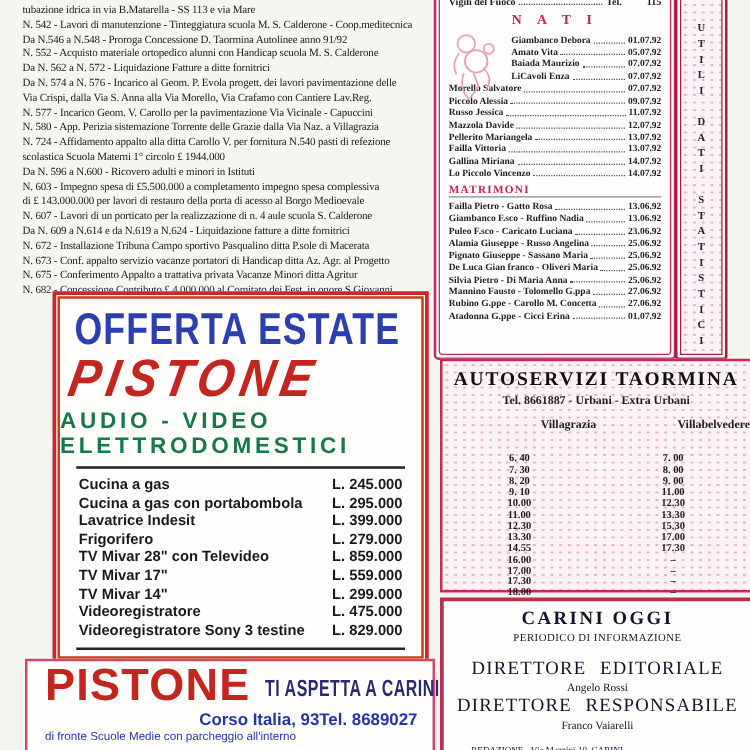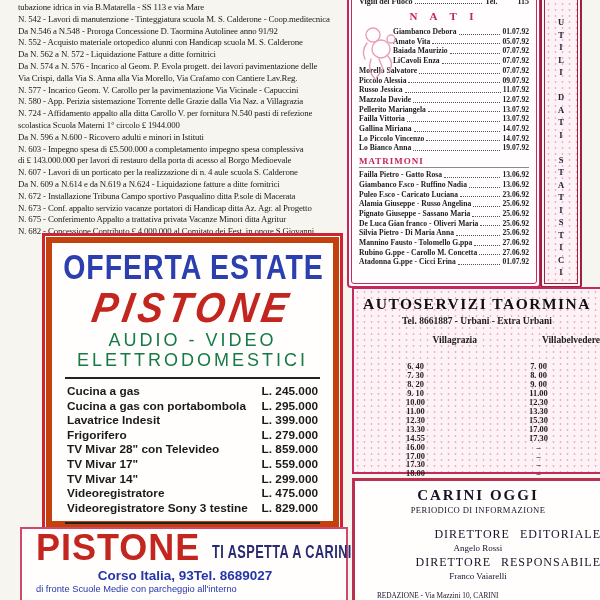--- a/index.html
+++ b/index.html
@@ -29,21 +29,21 @@
   .utility-row .num{margin-left:20px;}
   .nati-title{
     text-align:center; color:#c4245c; font-weight:bold; font-size:11px;
     letter-spacing:5px; margin:3px 0 5px;
   }
   .cherub{position:absolute; left:5px; top:36px;}
   .reg-row{display:flex; align-items:flex-end; font-size:7.6px; font-weight:bold; line-height:9.7px;}
   .reg-row .reg-dots{flex:1; border-bottom:1px dotted #555; margin:0 2px 2px;}
   .reg-row .reg-name{white-space:nowrap;}
   .reg-row .reg-date{white-space:nowrap;}
-  .nati-list .reg-row:nth-child(-n+4){margin-left:34px;}
+  .nati-list .reg-row:nth-child(-n+4){margin-left:50px;}
   .matrimoni-title{
     color:#c4245c; font-weight:bold; font-size:9px; letter-spacing:1px;
     margin-top:3px; border-bottom:1px solid #8a8a8a; padding-bottom:1px;
   }
   .matrimoni-list{margin-top:2px;}
   
   .side-strip{
     position:absolute; left:540px; top:-16px; width:38px; height:300px;
     border:2px solid #9e2240; border-radius:3px; background:#fdf3f7;
   }
@@ -55,33 +55,33 @@
   }
   .strip-text{
     writing-mode:vertical-lr; text-orientation:upright;
     font-weight:bold; font-size:8.5px; letter-spacing:2.5px; color:#23233a;
   }
   
   .offer-box{
     position:absolute; left:42px; top:233px; width:295px; height:292px;
     background:#fffefd; border:3px solid #cc2433;
   }
-  .offer-inner{position:absolute; inset:1px; border:6px solid #c2410c; padding:2px 0; text-align:center;}
+  .offer-inner{position:absolute; inset:1px; border:2px solid #c2410c; padding:2px 0; text-align:left;}
   .offer-title{
     color:#2b3fae; font-family:"Liberation Sans", sans-serif; font-weight:800;
     font-size:31px; letter-spacing:1px; transform:scale(0.92,1.15); transform-origin:center top;
     margin-top:2px; white-space:nowrap;
   }
   .offer-brand{
     color:#c3251f; font-family:"Liberation Sans", sans-serif; font-weight:800; font-style:italic;
     font-size:40px; letter-spacing:5px; transform:skewX(-10deg) scale(0.95,1.05);
     margin-top:2px; white-space:nowrap;
   }
   .offer-line{
-    color:#157a45; font-family:"Liberation Sans", sans-serif; font-weight:400;
+    color:#157a45; font-family:"Liberation Sans", sans-serif; font-weight:700;
     font-size:18px; letter-spacing:3px; line-height:20px; white-space:nowrap;
   }
   .offer-rule{border:none; border-top:2px solid #222; margin:7px 13px 5px;}
   .price-list{padding:0 15px;}
   .price-row{
     display:flex; justify-content:space-between;
     font-family:"Liberation Sans", sans-serif; font-size:11.8px; font-weight:700;
     line-height:14.6px; color:#1a1a1a;
   }
   .offer-footer{
@@ -102,41 +102,41 @@
   .sched{margin-top:18px;}
   .sched-row{display:flex; font-weight:bold; font-size:8.4px; line-height:8.95px;}
   .sched-row span{width:50%; text-align:center;}
   
   .masthead-box{
     position:absolute; left:352px; top:478px; width:246px; height:140px;
     border:3px solid #b93050; background:#fffefd; text-align:center;
   }
   .mh-title{font-weight:bold; font-size:15px; letter-spacing:2px; margin-top:6px; color:#14142a;}
   .mh-sub{font-size:8.6px; letter-spacing:0.4px; margin-top:1px; color:#14142a;}
-  .mh-role{font-size:12px; letter-spacing:1px; word-spacing:6px; margin-top:2px; color:#14142a;text-align:right;}
+  .mh-role{font-size:15px; letter-spacing:1px; word-spacing:6px; margin-top:2px; color:#14142a;}
   .mh-name{font-size:9px; margin-top:1px; color:#14142a;}
   .mh-block1{margin-top:12px;}
   .mh-small{margin-top:10px; text-align:left; padding-left:22px; font-size:7.3px; line-height:9.3px; color:#14142a;}
   
   .store-box{
     position:absolute; left:20px; top:527px; width:328px; height:90px;
     border:2px solid #d0486a; background:#fffefd; padding:3px 12px 0 14px; box-sizing:border-box;
   }
   .store-row1{display:flex; align-items:flex-end;}
   .store-brand{
     color:#c3251f; font-family:"Liberation Sans", sans-serif; font-weight:800;
     font-size:36px; line-height:32px; letter-spacing:1px;
   }
   .store-tagline{
     color:#2a2a72; font-family:"Liberation Sans", sans-serif; font-weight:800;
     font-size:15px; margin-left:12px; margin-bottom:2px; transform:scale(0.85,1.25);
     transform-origin:left bottom; white-space:nowrap; letter-spacing:0.5px;
   }
   .store-row2,.store-row4{
-    display:flex; justify-content:center;
+    display:flex; justify-content:flex-end;
     color:#2436a8; font-family:"Liberation Sans", sans-serif; font-weight:800; font-size:13.5px;
   }
   .store-row2{margin-top:4px;}
   .store-note{
     color:#2436a8; font-family:"Liberation Sans", sans-serif; font-size:9.3px; margin-top:1px;
   }
   .store-row4{margin-top:4px;}
 </style>
 </head>
 <body>
@@ -242,25 +242,20 @@
           <div class="reg-row">
           <span class="reg-name">Gallina Miriana</span>
           <span class="reg-dots"></span>
           <span class="reg-date">14.07.92</span>
         </div>
           <div class="reg-row">
           <span class="reg-name">Lo Piccolo Vincenzo</span>
           <span class="reg-dots"></span>
           <span class="reg-date">14.07.92</span>
         </div>
-          <div class="reg-row">
-          <span class="reg-name">Lo Bianco Anna</span>
-          <span class="reg-dots"></span>
-          <span class="reg-date">19.07.92</span>
-        </div>
         </div>
       <div class="matrimoni-title">MATRIMONI</div>
       <div class="matrimoni-list">
 
       <div class="reg-row">
           <span class="reg-name">Failla Pietro - Gatto Rosa</span>
           <span class="reg-dots"></span>
           <span class="reg-date">13.06.92</span>
         </div>
           <div class="reg-row">

